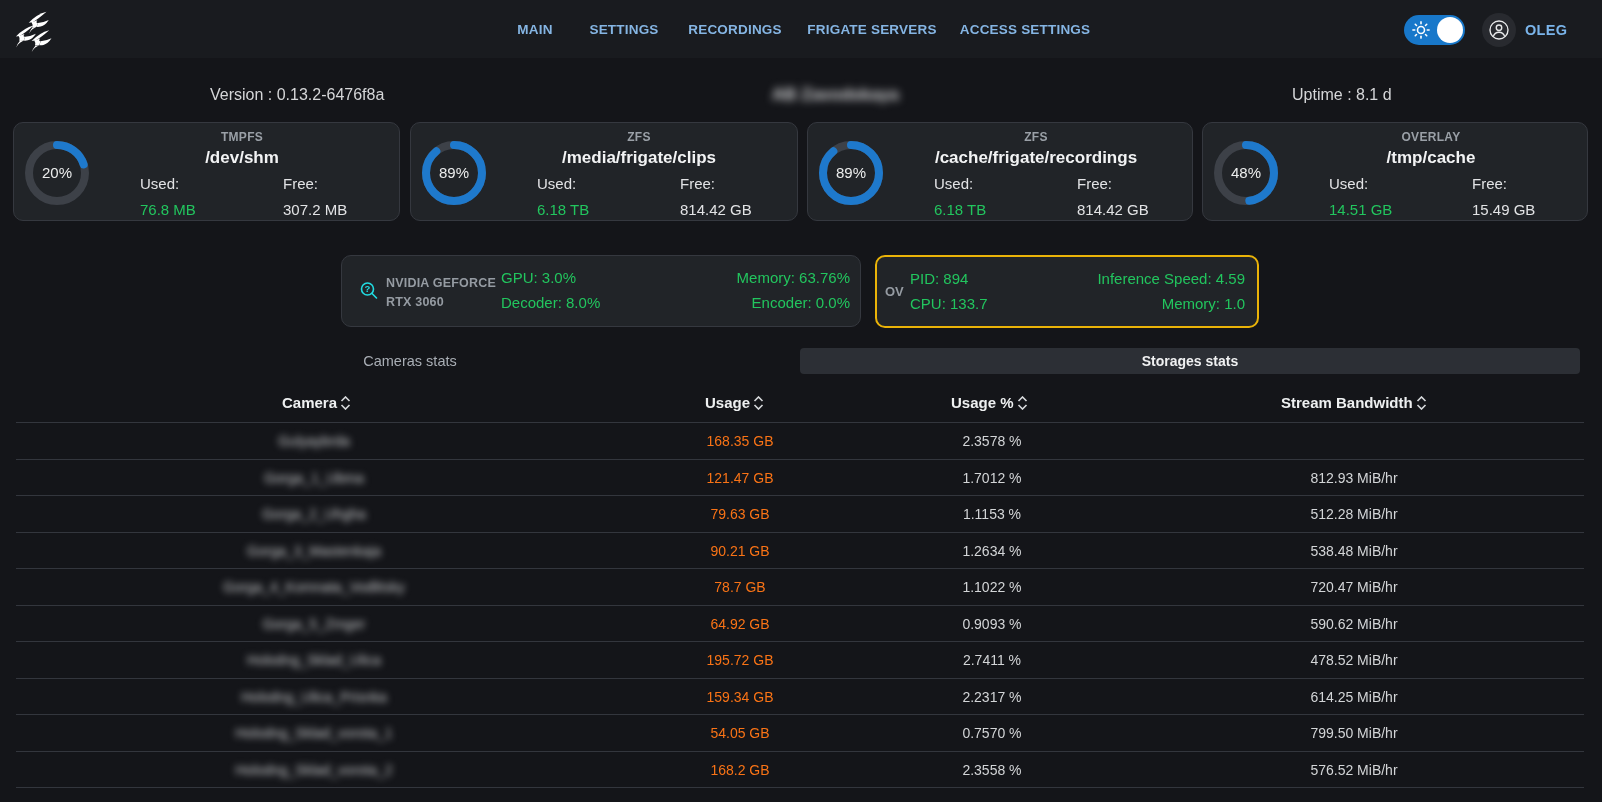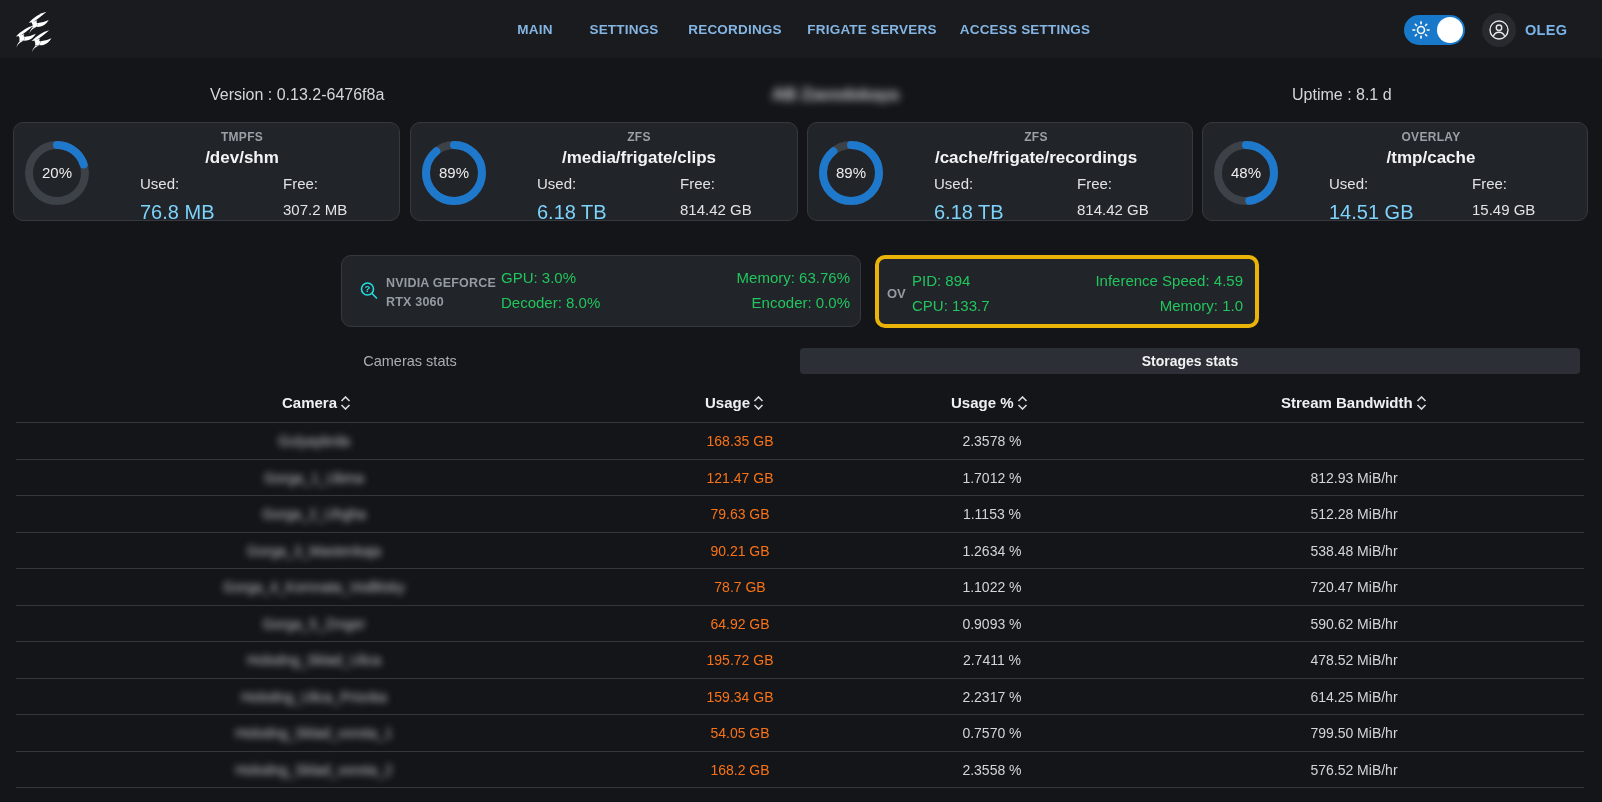--- a/index.html
+++ b/index.html
@@ -18,25 +18,25 @@
 #title { position:absolute; left:772px; top:85px; font-size:17px; font-weight:bold; color:#d4d5d7; filter:blur(4px); }
 #uptime { position:absolute; left:1292px; top:86px; font-size:16px; color:#d5d6d8; }
 
 .card { position:absolute; top:122px; height:99px; width:387px; background:#212428; border:1px solid #35383f; border-radius:10px; }
 .donut { position:absolute; left:10px; top:17px; }
 .pct { position:absolute; width:66px; text-align:center; top:41px; left:10px; font-size:15px; color:#eceded; }
 .ct { position:absolute; left:76px; width:304px; text-align:center; top:7px; font-size:12px; font-weight:bold; color:#9aa0a7; letter-spacing:0.3px; }
 .cp { position:absolute; left:76px; width:304px; text-align:center; top:25px; font-size:17px; font-weight:bold; color:#f2f3f4; }
 .lu { position:absolute; left:126px; top:52px; font-size:15px; color:#e2e3e5; }
 .lf { position:absolute; left:269px; top:52px; font-size:15px; color:#e2e3e5; }
-.vu { position:absolute; left:126px; top:78px; font-size:20px; color:#7dd3fc; }
+.vu { position:absolute; left:126px; top:78px; font-size:15px; color:#22c55e; }
 .vf { position:absolute; left:269px; top:78px; font-size:15px; color:#e2e3e5; }
 
 #gpucard { position:absolute; left:341px; top:255px; width:520px; height:72px; background:#212428; border:1px solid #35383f; border-radius:10px; }
-#ovcard  { position:absolute; left:875px; top:255px; width:384px; height:73px; background:#212428; border:4px solid #eab308; border-radius:10px; }
+#ovcard  { position:absolute; left:875px; top:255px; width:384px; height:73px; background:#212428; border:2px solid #eab308; border-radius:10px; }
 .gl { font-size:15px; color:#22c55e; position:absolute; }
 #gpuname { position:absolute; left:44px; top:18px; width:112px; font-size:12.5px; font-weight:bold; color:#959ba2; line-height:19px; letter-spacing:0.2px; }
 #ovname { position:absolute; left:8px; top:27px; font-size:13px; font-weight:bold; color:#959ba2; }
 
 #tab1 { position:absolute; left:20px; top:348px; width:780px; height:26px; text-align:center; font-size:14.5px; color:#a9aeb5; line-height:26px; }
 #tab2 { position:absolute; left:800px; top:348px; width:780px; height:26px; background:#2c2f35; border-radius:4px; text-align:center; font-size:14px; font-weight:bold; color:#f0f1f2; line-height:26px; }
 
 #thead { position:absolute; top:390px; left:0; width:1602px; height:32px; }
 .th { position:absolute; font-size:15px; font-weight:bold; color:#eef0f1; top:4px; }
 .sort { position:relative; top:2px; margin-left:3px; }

